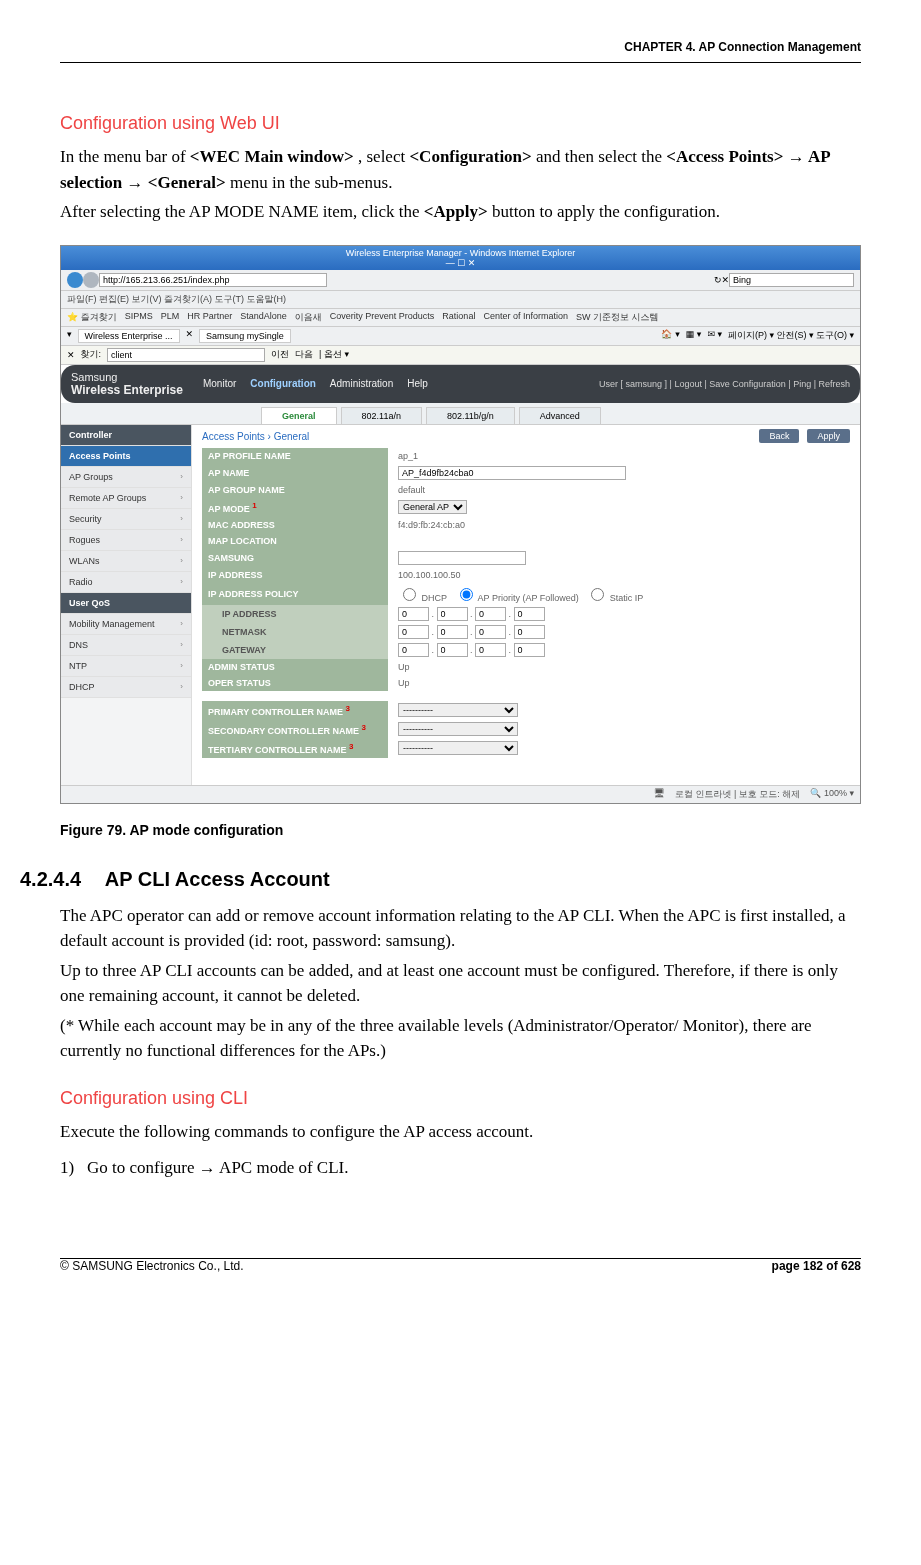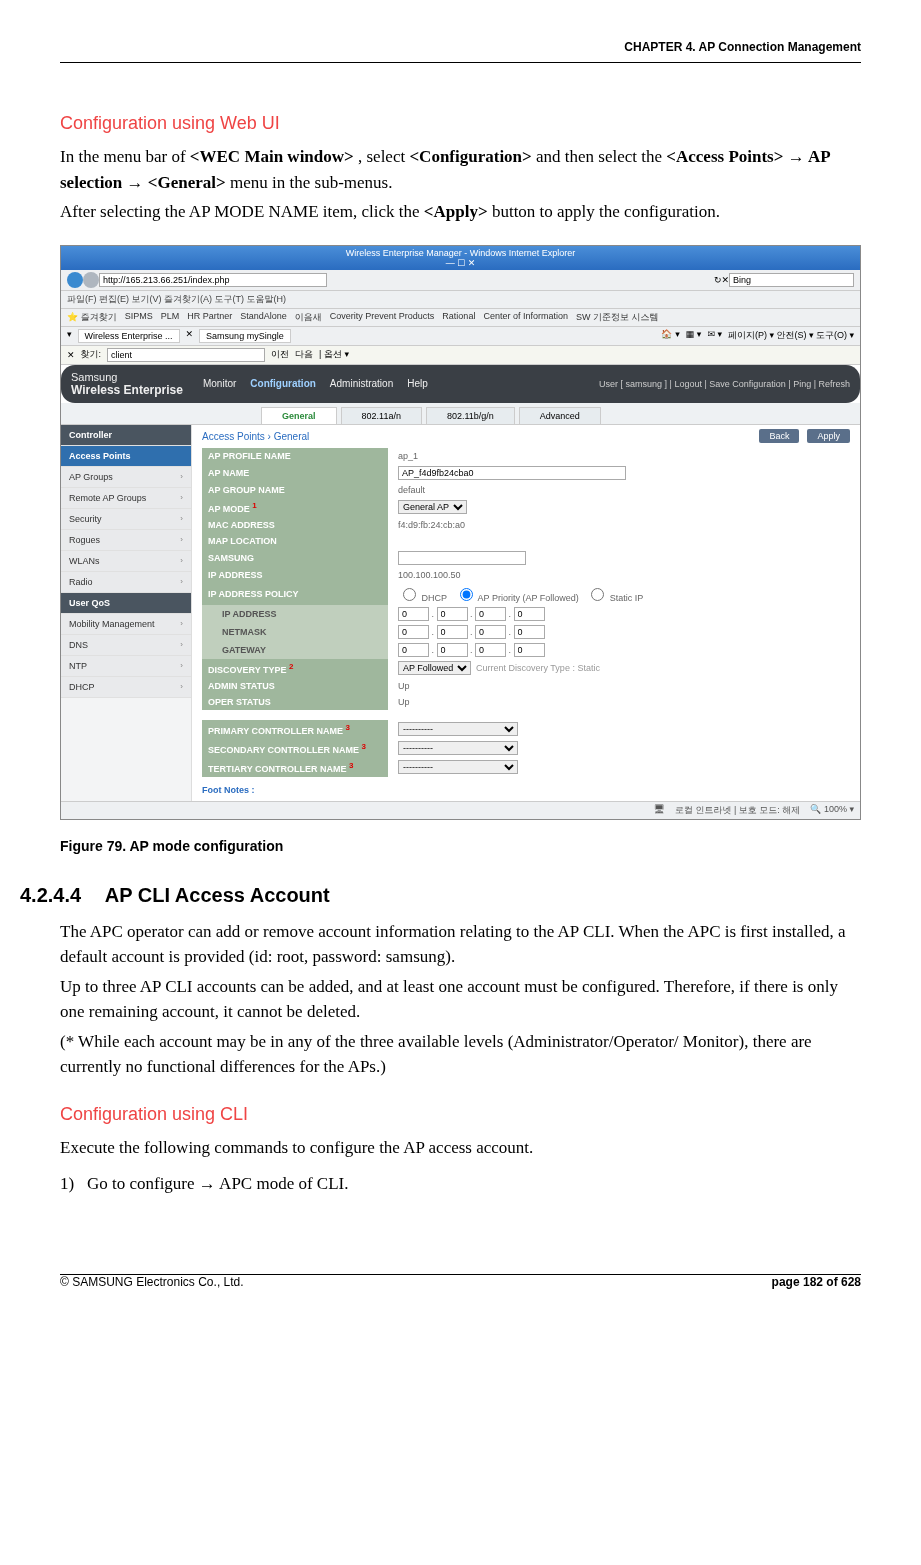--- a/index.html
+++ b/index.html
@@ -338,24 +338,20 @@
           <input type="text" size="2" value="0" style=""> . <input type="text" size="2" value="0" style=""> . <input type="text" size="2" value="0" style=""> . <input type="text" size="2" value="0" style="">
         </td>
             </tr>
         <tr>
               <td class="label indent">GATEWAY</td>
               <td class="value">
           <input type="text" size="2" value="0" style=""> . <input type="text" size="2" value="0" style=""> . <input type="text" size="2" value="0" style=""> . <input type="text" size="2" value="0" style="">
         </td>
             </tr>
         <tr>
-              <td class="label"><span>DISCOVERY TYPE</span> <span class="sup-red">2</span></td>
-              <td class="value"><select><option>AP Followed</option></select> &nbsp;<span style="color:#999">Current Discovery Type : Static</span></td>
-            </tr>
-        <tr>
               <td class="label">ADMIN STATUS</td>
               <td class="value">Up</td>
             </tr>
         <tr>
               <td class="label">OPER STATUS</td>
               <td class="value">Up</td>
             </tr>
         <tr>
               <td colspan="2" style="height:6px"></td>
             </tr>
@@ -367,21 +363,20 @@
               <td class="label"><span>SECONDARY CONTROLLER NAME</span> <span class="sup-red">3</span></td>
               <td class="value"><select style="width:120px"><option>----------</option></select></td>
             </tr>
         <tr>
               <td class="label"><span>TERTIARY CONTROLLER NAME</span> <span class="sup-red">3</span></td>
               <td class="value"><select style="width:120px"><option>----------</option></select></td>
             </tr>
       </tbody>
         </table>
 
-      <div class="footnotes">Foot Notes :</div>
     </div>
   </div>
 
   <div class="ie-status">
     <span>🖥</span>
     <span>로컬 인트라넷 | 보호 모드: 해제</span>
     <span>🔍 <span>100%</span> ▾</span>
   </div>
 </div>
 

